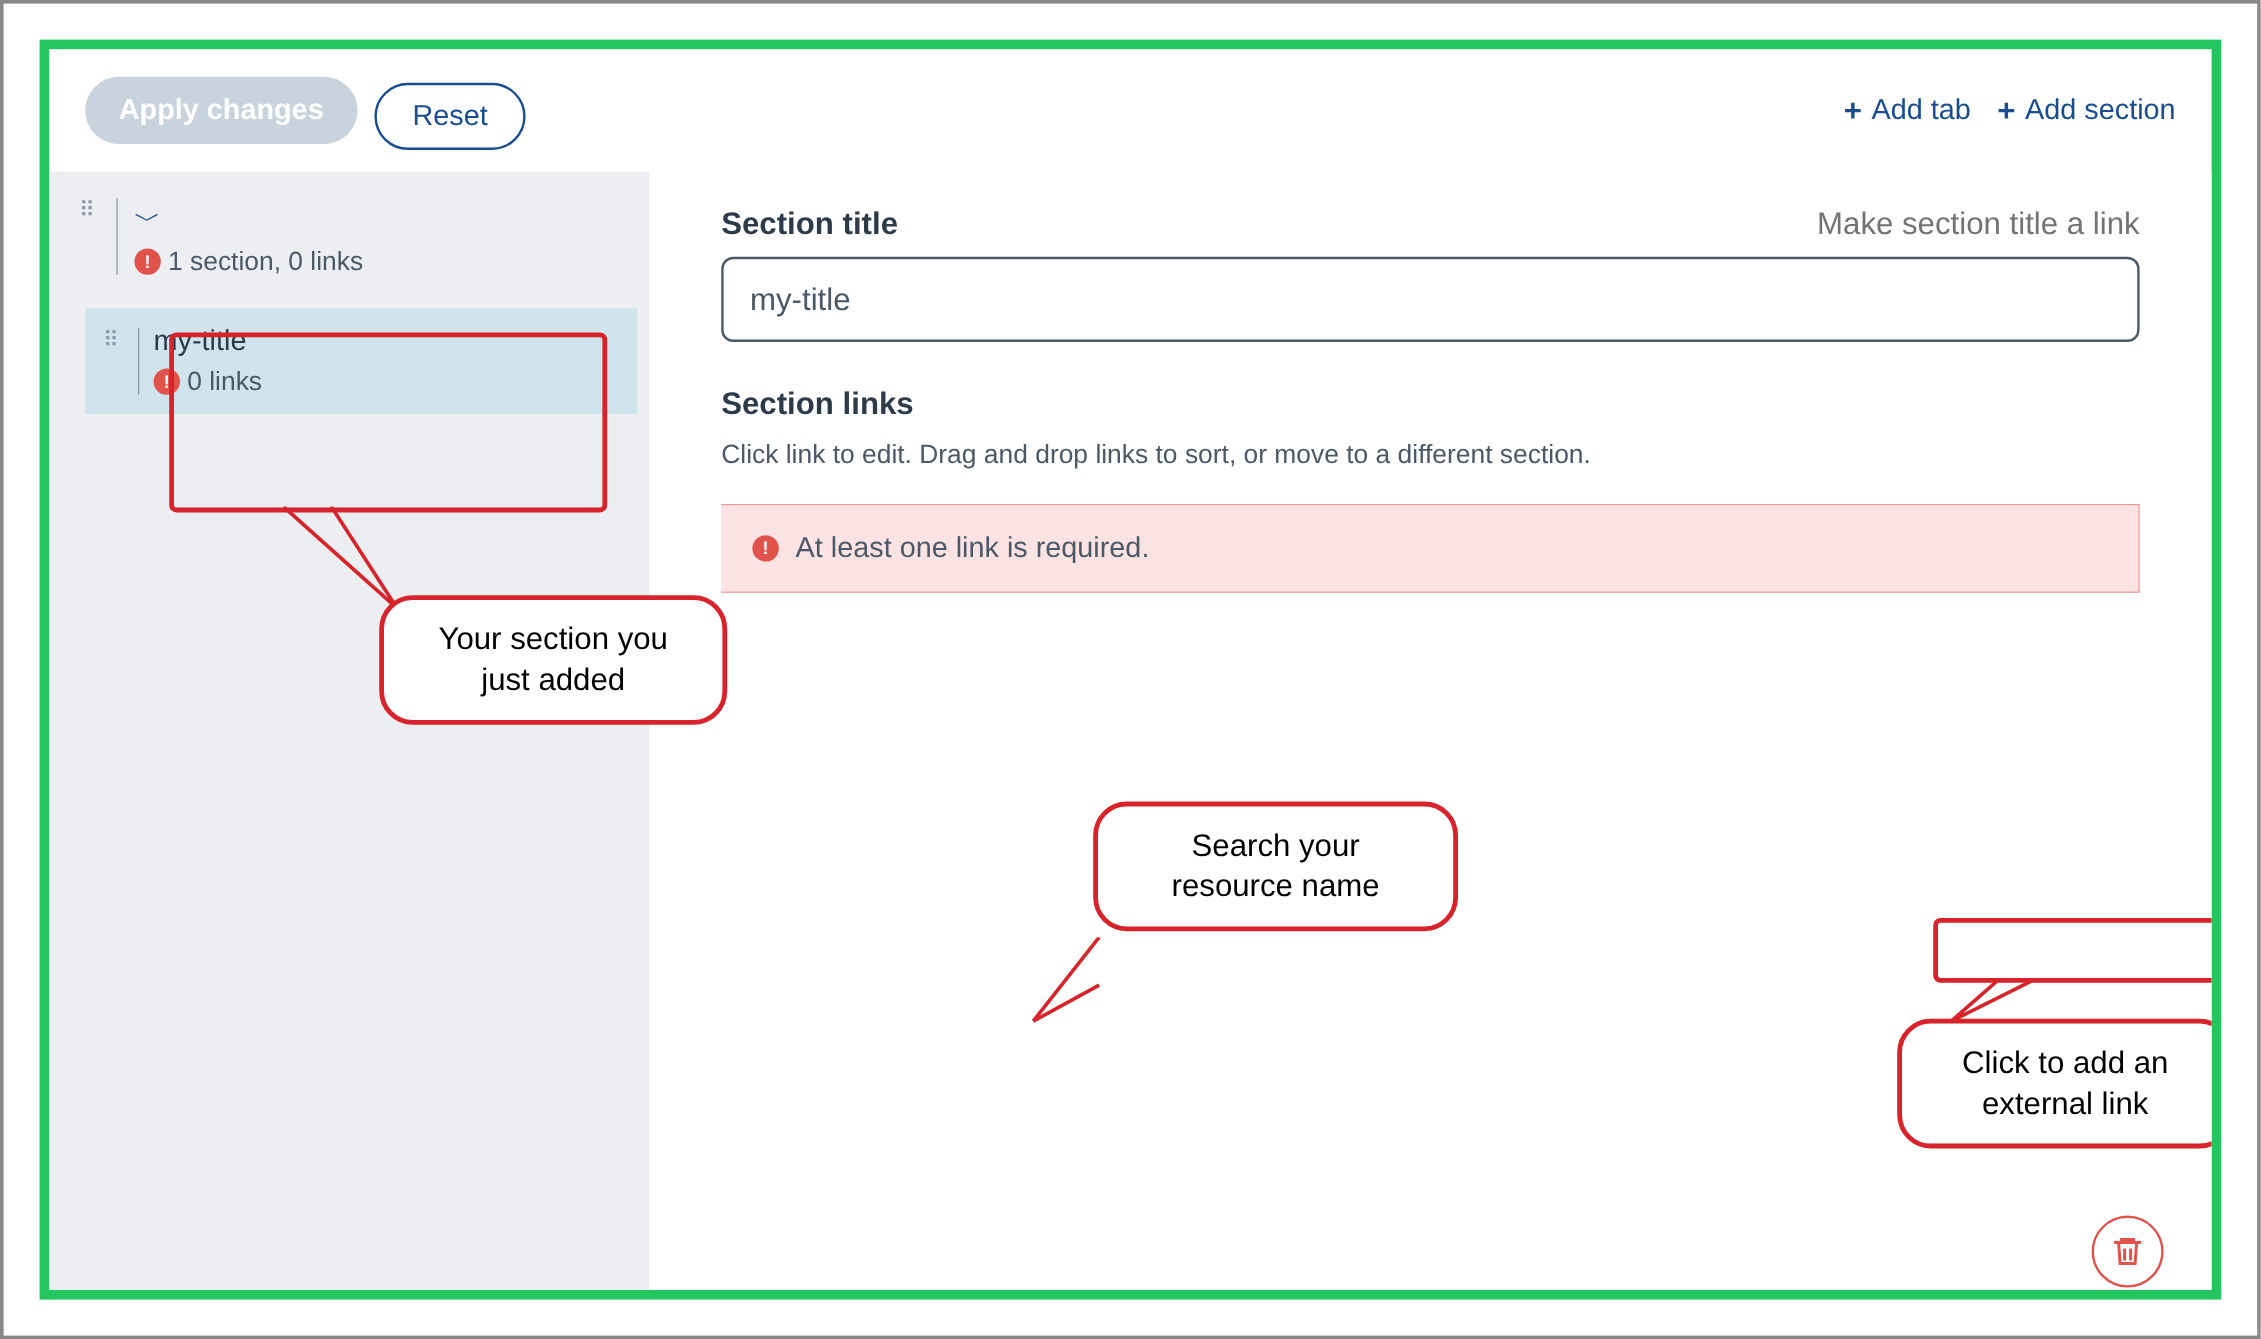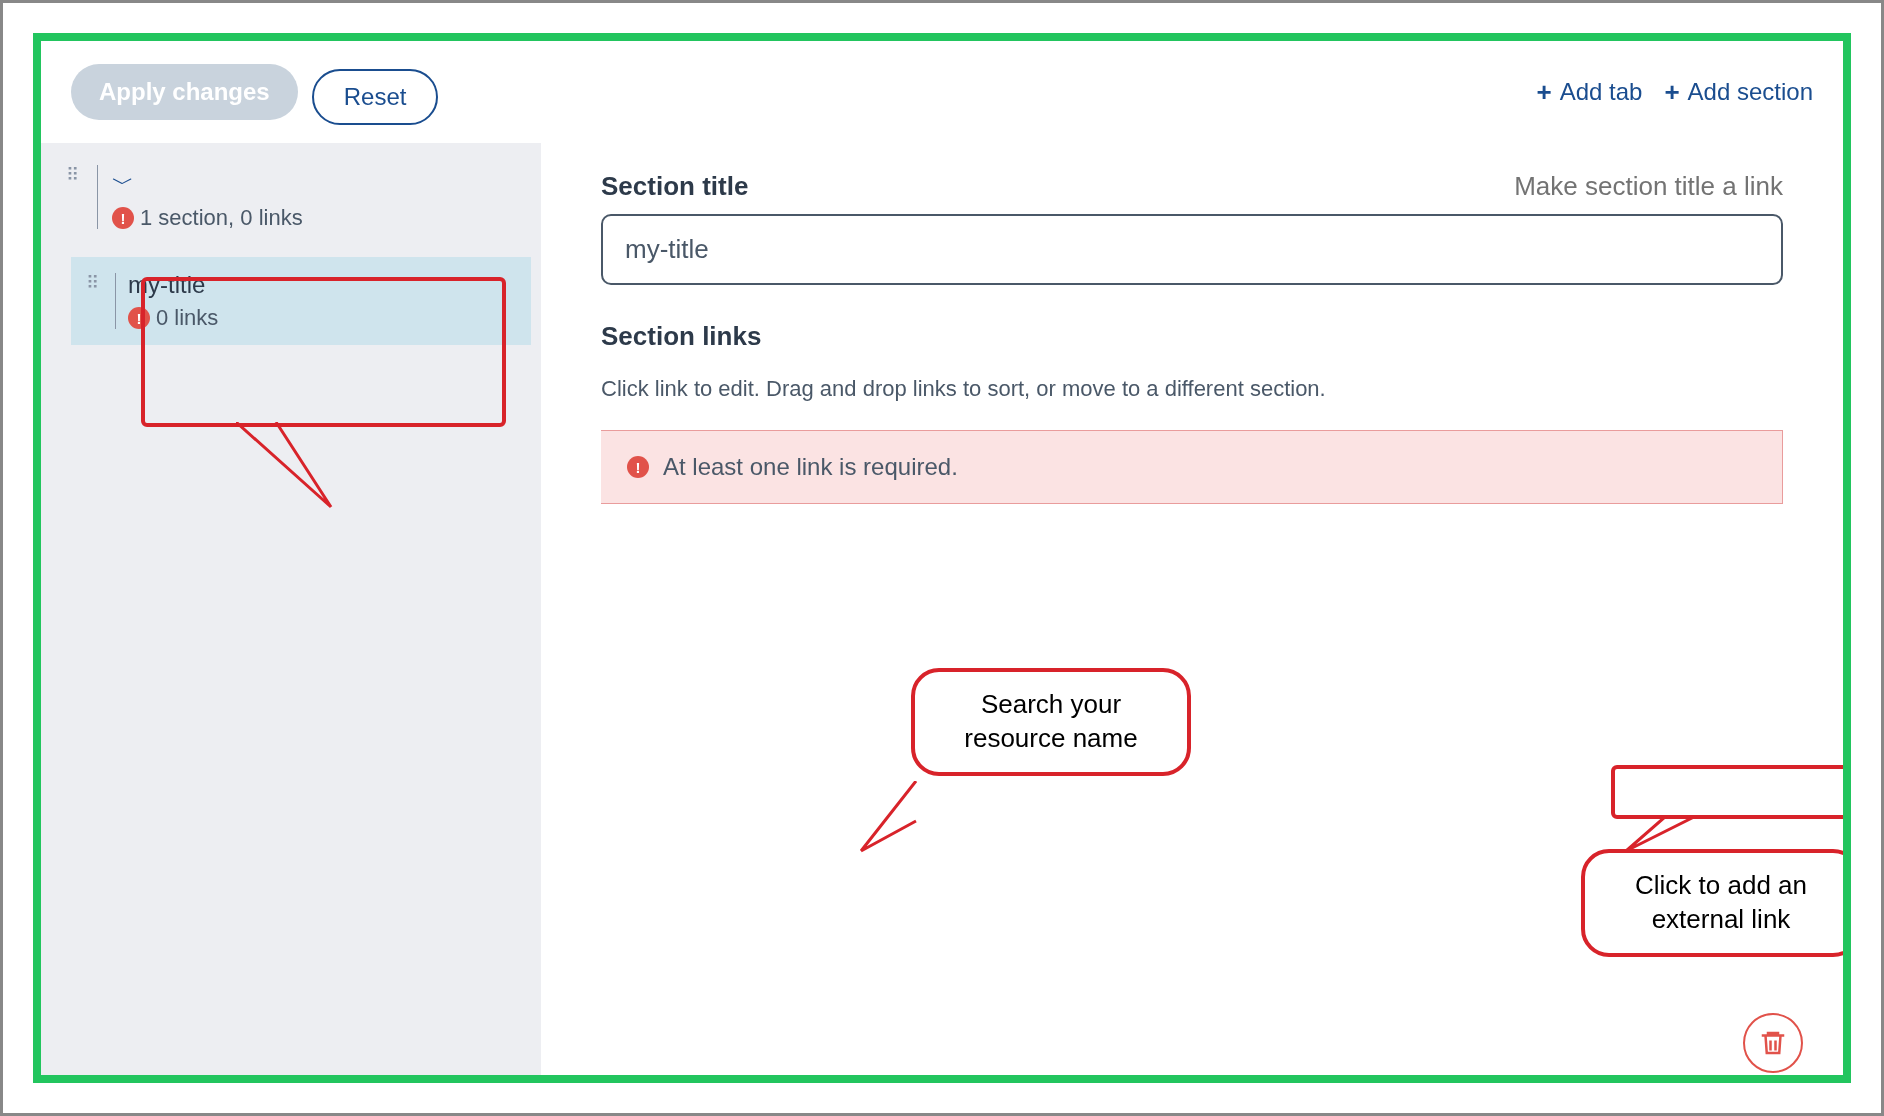--- a/index.html
+++ b/index.html
@@ -27,21 +27,21 @@
 .section-item-title { font-size: 24px; color: #2d3a4a; margin-bottom: 6px; }
 .section-item-sub { display: flex; align-items: center; gap: 6px; font-size: 22px; color: #4a5868; }
 .red-box { position: absolute; border: 4px solid #d8232a; border-radius: 6px; pointer-events: none; }
 .callout { position: absolute; background: #fff; border: 4px solid #d8232a; border-radius: 28px; padding: 16px 28px; font-size: 26px; color: #000; text-align: center; line-height: 1.3; }
 .main { flex: 1; padding: 28px 60px; background: #fff; position: relative; overflow: hidden; }
 .field-label { font-size: 26px; font-weight: 700; color: #2d3a4a; }
 .label-row { display: flex; justify-content: space-between; align-items: flex-end; margin-bottom: 12px; }
 .link-action { color: #737373; font-size: 26px; cursor: pointer; }
 .text-input { width: 100%; border: 2px solid #4a5868; border-radius: 10px; padding: 18px 22px; font-size: 26px; color: #4a5868; }
 .section-hdr { font-size: 26px; font-weight: 700; color: #2d3a4a; margin-top: 36px; }
-.help-text { font-size: 22px; color: #4a5868; margin-top: 24px; }
+.help-text { font-size: 22px; color: #4a5868; margin-top: 14px; }
 .error-banner { background: #fbe3e3; border: 1px solid #e99c9c; margin-top: 28px; padding: 22px 26px; display: flex; align-items: center; gap: 14px; font-size: 24px; color: #4a5868; border-left: none; }
 .search-wrap { position: relative; margin-top: 14px; }
 .search-input { width: 100%; border: 1px solid #b9c2cc; padding: 18px 22px 18px 58px; font-size: 26px; color: #4a5868; }
 .search-input::placeholder { color: #7a8494; }
 .search-icon { position: absolute; left: 20px; top: 50%; transform: translateY(-50%); color: #2d3a4a; font-size: 24px; }
 .search-help { font-size: 22px; color: #4a5868; margin-top: 12px; }
 .trash-btn { position: absolute; bottom: 24px; right: 40px; width: 60px; height: 60px; border-radius: 50%; border: 2px solid #e1524a; display: flex; align-items: center; justify-content: center; }
 .trash-btn svg { width: 30px; height: 30px; stroke: #e1524a; fill: none; stroke-width: 2; }
 svg.pointer { position: absolute; pointer-events: none; }
 </style>
@@ -121,22 +121,23 @@
               <path d="M3 6h18M8 6V4h8v2M6 6l1 14h10l1-14M10 10v8M14 10v8"></path>
             </svg>
       </div>
     </div>
   </div>
 
   <div class="red-box" style="left:100px; top:236px; width:365px; height:150px;"></div>
   <svg class="pointer" style="left:195px; top:381px;" width="120" height="90">
         <path d="M0 0 L95 85 M40 0 L95 85" stroke="#d8232a" stroke-width="3" fill="none"></path>
       </svg>
+  <div class="callout" style="left:275px; top:455px; width:290px;">Your section you just added</div>
 
-  <div class="callout" style="left:870px; top:627px; width:280px;">Search your resource name</div>
+  <div class="callout" style="left:870px; top:627px; width:304px;">Search your resource name</div>
   <svg class="pointer" style="left:815px; top:740px;" width="70" height="80">
         <path d="M60 0 L5 70 M60 40 L5 70" stroke="#d8232a" stroke-width="3" fill="none"></path>
       </svg>
 
   <div class="red-box" style="left:1570px; top:724px; width:245px; height:54px;"></div>
   <svg class="pointer" style="left:1580px; top:775px;" width="80" height="40">
         <path d="M45 0 L5 35 M75 0 L5 35" stroke="#d8232a" stroke-width="3" fill="none"></path>
       </svg>
   <div class="callout" style="left:1540px; top:808px; width:280px;">Click to add an external link</div>
  </div>

